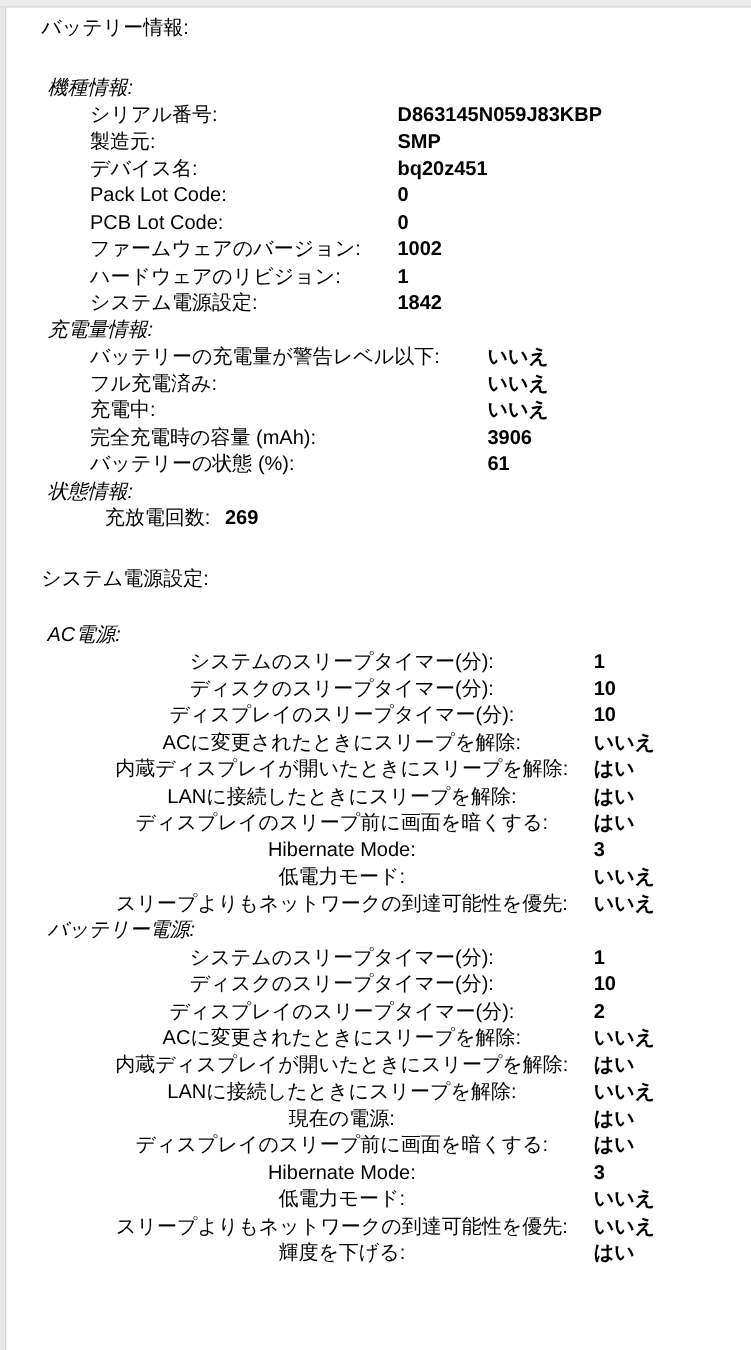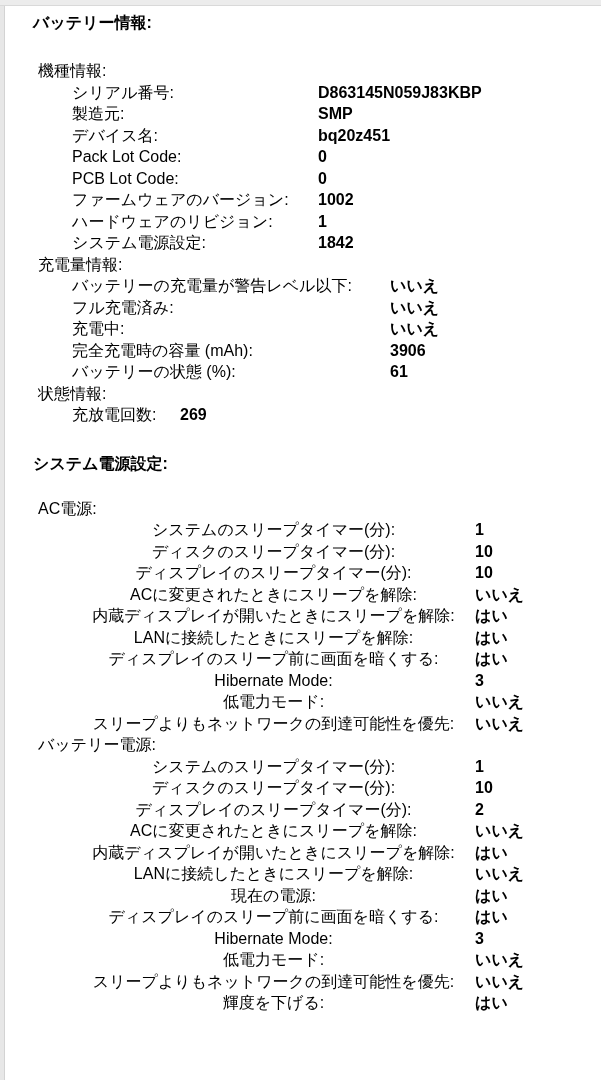--- a/index.html
+++ b/index.html
@@ -20,40 +20,40 @@
   .edge-left {
     position:absolute; left:0; top:0; bottom:0; width:4px;
     background:#e7e7e7; border-right:1px solid #d3d3d3;
     z-index:1;
   }
   .content {
     position:absolute; left:33px; top:12px; right:0;
     white-space:nowrap;
   }
   .h1 {
-    font-weight:bold;
+    font-weight:normal;
     height:22px; line-height:22px;
   }
   .h1.power-header { margin-top:27px; }
   .sec-title {
     margin-left:5px;
-    height:21.5px; line-height:21.5px;
+    height:21.5px; line-height:21.5px;font-style:italic;
   }
   .sec-title.first { margin-top:26px; }
   .sec-title.ac { margin-top:23px; }
   .row {
     display:flex;
     padding-left:39px;
     height:21.5px; line-height:21.5px;
   }
   .lbl { flex:none; }
   .val { flex:none;font-weight:bold; }
   .sec-model  .lbl { width:246px; }
   .sec-charge .lbl { width:318px; }
-  .sec-state  .lbl { width:108px; }
+  .sec-state  .lbl { width:108px;text-align:center; }
   .sec-power  .lbl { width:403px;text-align:center; }
 </style>
 </head>
 <body>
 
 <div class="edge-top"></div>
 <div class="edge-left"></div>
 
 <div class="content">
 

